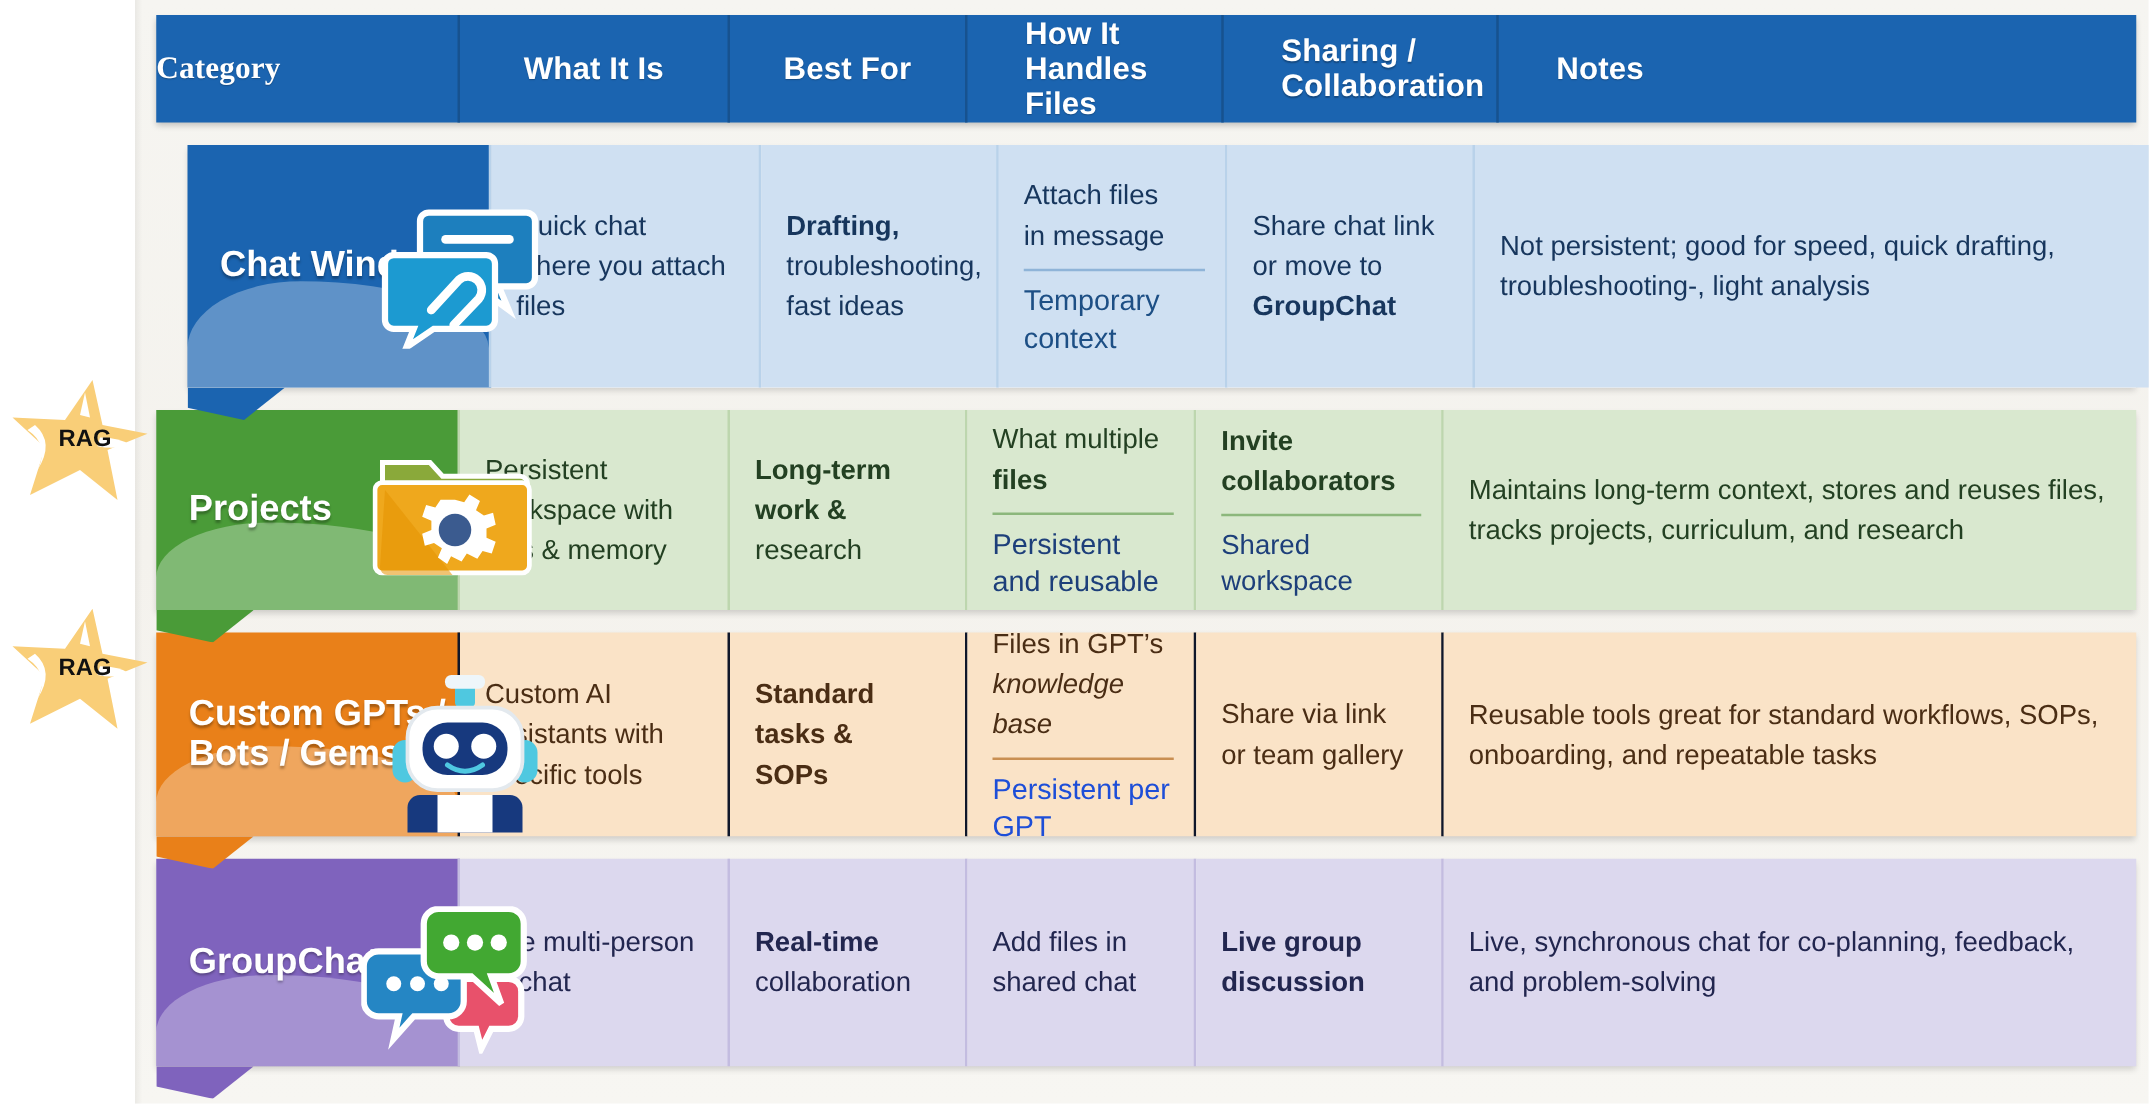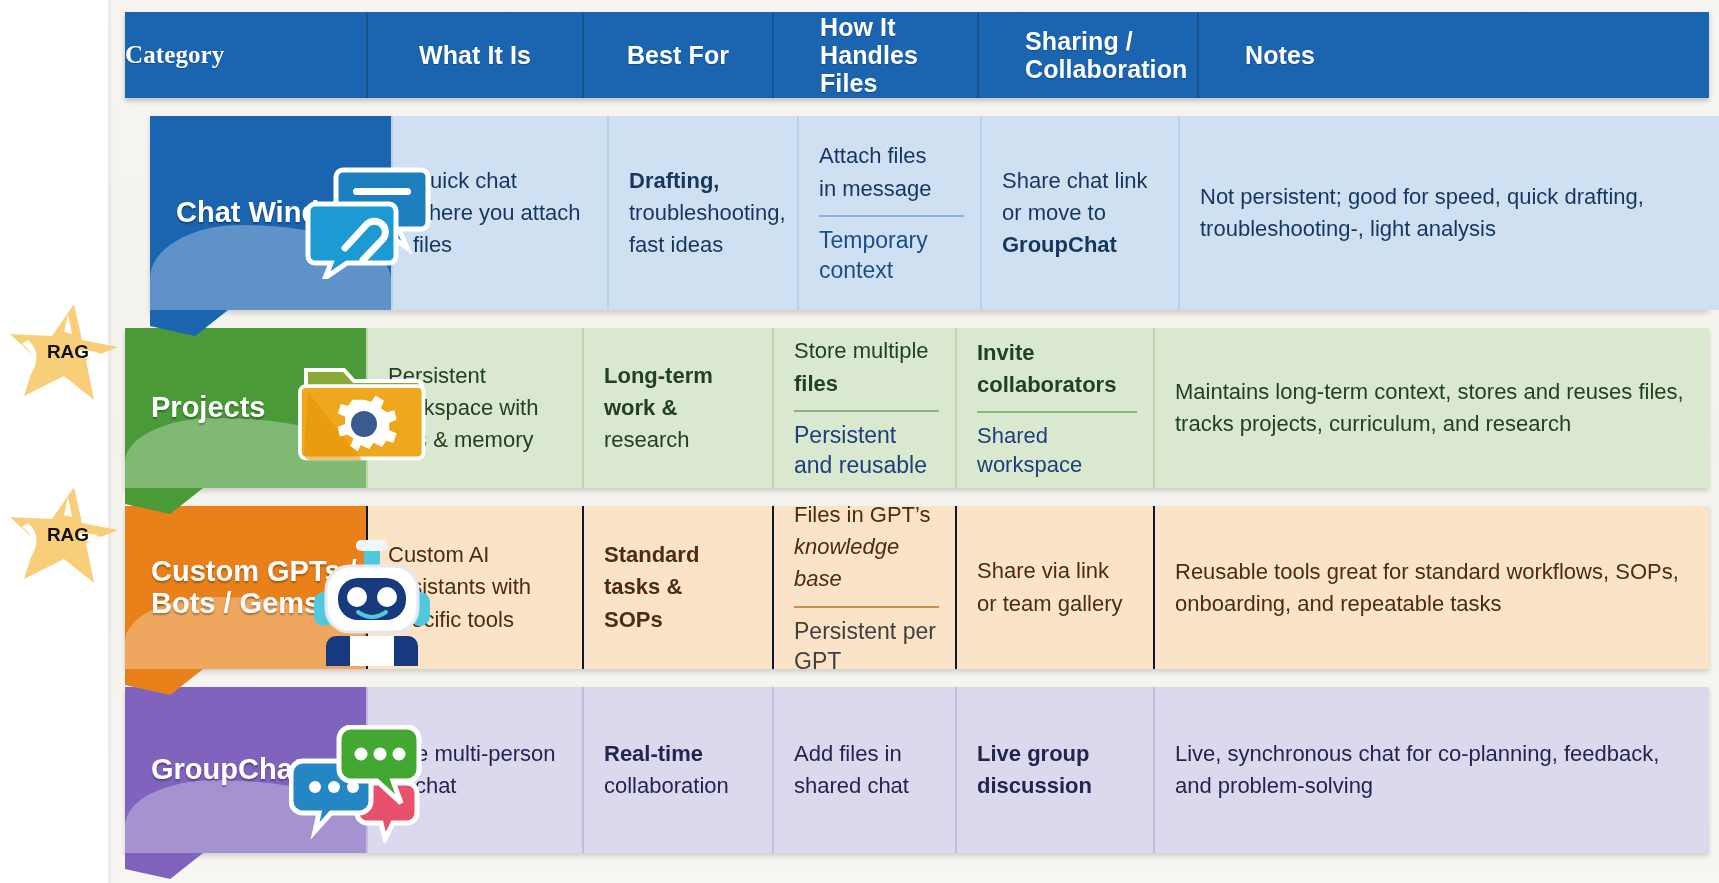--- a/index.html
+++ b/index.html
@@ -104,21 +104,21 @@
   .r2 .c0{background:#4a9b38;}
   .r2 .ribbon-tail:before{background:#4a9b38;}
   .r2 .sub{border-top:2px solid #8cb77c;color:#1d3f7a;}
   .r2{box-shadow:0 3px 5px rgba(0,0,0,.16);}
 
   
   .r3 .cell{background:#fae3c7;border-right:2px solid #0f172a;color:#4a2d14;}
   .r3 .cell:last-child{border-right:none;}
   .r3 .c0{background:#e98019;}
   .r3 .ribbon-tail:before{background:#e98019;}
-  .r3 .sub{border-top:2px solid #c98f52;color:#404040;}
+  .r3 .sub{border-top:2px solid #c98f52;color:#1d4ed8;}
   .r3{box-shadow:0 3px 5px rgba(0,0,0,.16);}
 
   
   .r4 .cell{background:#dcd8ee;border-right:2px solid #c3bce0;color:#22264f;}
   .r4 .cell:last-child{border-right:none;}
   .r4 .c0{background:#7f63bd;}
   .r4 .ribbon-tail:before{background:#7f63bd;}
   .r4{box-shadow:0 3px 5px rgba(0,0,0,.16);}
 
   
@@ -255,21 +255,21 @@
         <div class="ln">files &amp; memory</div>
       </div>
 
       <div class="cell c2 bcell">
         <div class="ln b">Long-term</div>
         <div class="ln b">work &amp;</div>
         <div class="ln">research</div>
       </div>
 
       <div class="cell c3 bcell">
-        <div class="ln">Store multiple</div>
+        <div class="ln">What multiple</div>
         <div class="ln b">files</div>
         <div class="sub">Persistent and reusable</div>
       </div>
 
       <div class="cell c4 bcell">
         <div class="ln b">Invite collaborators</div>
         <div class="sub" style="font-style:normal;font-size:22px;">Shared workspace</div>
       </div>
 
       <div class="cell c5 notes">

